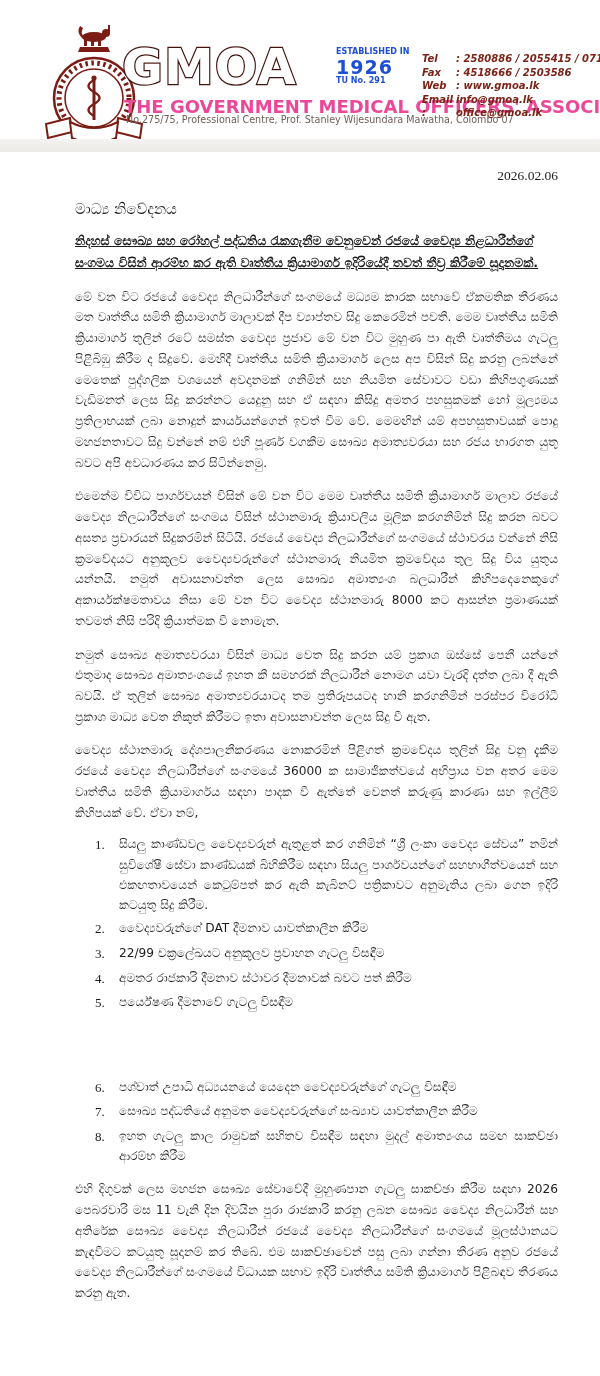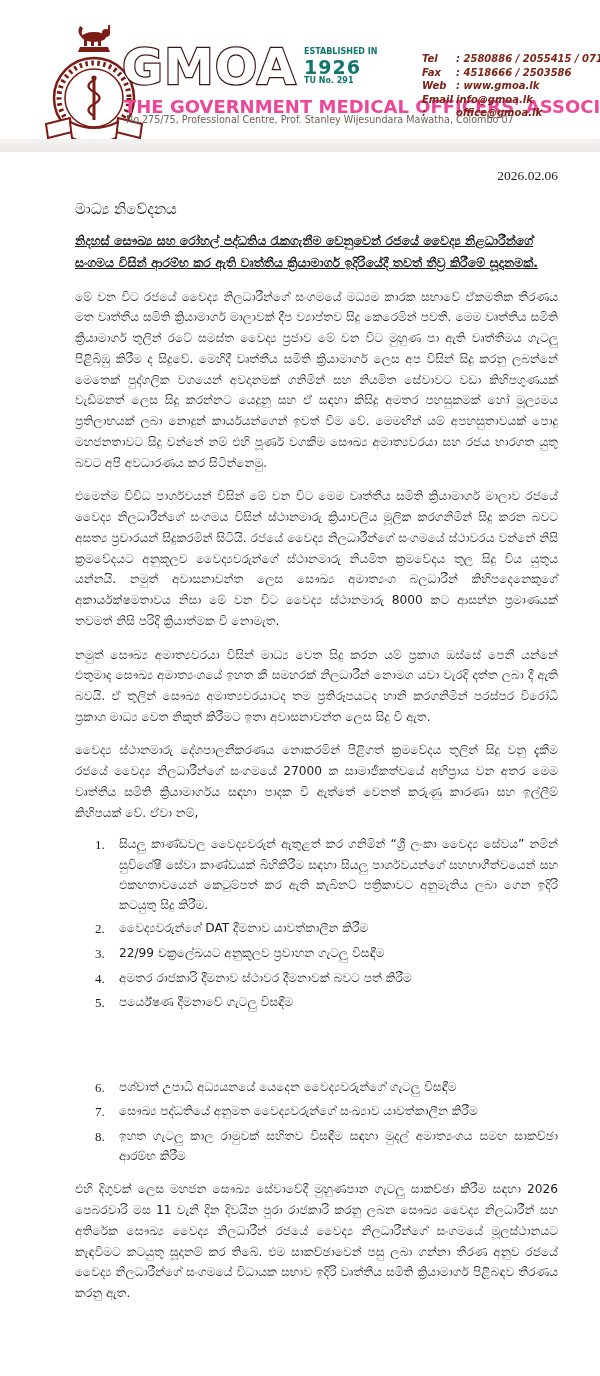--- a/index.html
+++ b/index.html
@@ -3,22 +3,22 @@
 <meta charset="utf-8">
 <style>
   html,body{margin:0;padding:0;}
   body{
     width:600px;height:1376px;background:#ffffff;position:relative;overflow:hidden;
     font-family:"DejaVu Sans",sans-serif;color:#1c1c1c;
   }
   
   .header{position:relative;height:154px;}
   .logo{position:absolute;left:34px;top:24px;width:120px;height:130px;}
-  .wordmark-row{position:absolute;left:122px;top:34px;display:flex;align-items:flex-start;}
-  .est-block{margin-left:4px;margin-top:14px;color:#0f766e;line-height:1.08;white-space:nowrap;}
+  .wordmark-row{position:absolute;left:122px;top:34px;display:flex;align-items:flex-start;gap:32px;}
+  .est-block{margin-left:4px;margin-top:14px;color:#1d4ed8;line-height:1.08;white-space:nowrap;}
   .est-l1{font-size:8px;font-weight:bold;}
   .est-year{font-size:19px;font-weight:bold;letter-spacing:1px;}
   .est-tu{font-size:8px;font-weight:bold;}
   .org-name{position:absolute;left:124px;top:96px;font-size:18px;font-weight:bold;color:#ec4899;white-space:nowrap;}
   .org-address{position:absolute;left:126px;top:114px;font-size:9.6px;color:#6f6057;white-space:nowrap;}
   .hcontact{position:absolute;left:396px;top:52px;font-style:italic;color:#7c2317;font-size:10px;font-weight:bold;line-height:1.35;}
   .hrow{display:flex;}
   .hlabel{width:34px;flex:none;margin-left:26px;}
   .hval{white-space:nowrap;}
   .email-vals div{line-height:1.35;}
@@ -119,21 +119,21 @@
 
   <div class="date-line">2026.02.06</div>
 
   <div class="doc-type">මාධ්‍ය නිවේදනය</div>
 
   <div class="letter-title">නිදහස් සෞඛ්‍ය සහ රෝහල් පද්ධතිය රැකගැනීම වෙනුවෙන් රජයේ වෛද්‍ය නිළධාරීන්ගේ සංගමය විසින් ආරම්භ කර ඇති වෘත්තීය ක්‍රියාමාර්ග ඉදිරියේදී තවත් තීව්‍ර කිරීමේ සූදානමක්.</div>
 
   <p class="para">මේ වන විට රජයේ වෛද්‍ය නිලධාරීන්ගේ සංගමයේ මධ්‍යම කාරක සභාවේ ඒකමතික තීරණය මත වෘත්තීය සමිති ක්‍රියාමාර්ග මාලාවක් දීප ව්‍යාප්තව සිදු කෙරෙමින් පවතී. මෙම වෘත්තීය සමිති ක්‍රියාමාර්ග තුලින් රටේ සමස්ත වෛද්‍ය ප්‍රජාව මේ වන විට මුහුණ පා ඇති වෘත්තීමය ගැටලු පිළිබිඹු කිරීම ද සිදුවේ. මෙහිදී වෘත්තීය සමිති ක්‍රියාමාර්ග ලෙස අප විසින් සිදු කරනු ලබන්නේ මෙතෙක් පුද්ගලික වශයෙන් අවදානමක් ගනිමින් සහ නියමිත සේවාවට වඩා කිහිපගුණයක් වැඩිමනත් ලෙස සිදු කරන්නට යෙදුනු සහ ඒ සඳහා කිසිදු අමතර පහසුකමක් හෝ මූල්‍යමය ප්‍රතිලාභයක් ලබා නොදුන් කාර්යයන්ගෙන් ඉවත් වීම වේ. මෙමඟින් යම් අපහසුතාවයක් පොදු මහජනතාවට සිදු වන්නේ නම් එහි පූර්ණ වගකීම සෞඛ්‍ය අමාත්‍යවරයා සහ රජය භාරගත යුතු බවට අපි අවධාරණය කර සිටින්නෙමු.</p>
   <p class="para">එමෙන්ම විවිධ පාර්ශවයන් විසින් මේ වන විට මෙම වෘත්තීය සමිති ක්‍රියාමාර්ග මාලාව රජයේ වෛද්‍ය නිලධාරීන්ගේ සංගමය විසින් ස්ථානමාරු ක්‍රියාවලිය මූලික කරගනිමින් සිදු කරන බවට අසත්‍ය ප්‍රචාරයන් සිදුකරමින් සිටියි. රජයේ වෛද්‍ය නිලධාරීන්ගේ සංගමයේ ස්ථාවරය වන්නේ නිසි ක්‍රමවේදයට අනුකූලව වෛද්‍යවරුන්ගේ ස්ථානමාරු නියමිත ක්‍රමවේදය තුල සිදු විය යුතුය යන්නයි. නමුත් අවාසනාවන්ත ලෙස සෞඛ්‍ය අමාත්‍යංශ බලධාරීන් කිහිපදෙනෙකුගේ අකාර්යක්ෂමතාවය නිසා මේ වන විට වෛද්‍ය ස්ථානමාරු 8000 කට ආසන්න ප්‍රමාණයක් තවමත් නිසි පරිදි ක්‍රියාත්මක වී නොමැත.</p>
   <p class="para">නමුත් සෞඛ්‍ය අමාත්‍යවරයා විසින් මාධ්‍ය වෙත සිදු කරන යම් ප්‍රකාශ ඔස්සේ පෙනී යන්නේ එතුමාද සෞඛ්‍ය අමාත්‍යංශයේ ඉහත කී සමහරක් නිලධාරීන් නොමග යවා වැරදි දත්ත ලබා දී ඇති බවයි. ඒ තුලින් සෞඛ්‍ය අමාත්‍යවරයාටද තම ප්‍රතිරූපයටද හානි කරගනිමින් පරස්පර විරෝධී ප්‍රකාශ මාධ්‍ය වෙත නිකුත් කිරීමට ඉතා අවාසනාවන්ත ලෙස සිදු වී ඇත.</p>
-  <p class="para">වෛද්‍ය ස්ථානමාරු දේශපාලනීකරණය නොකරමින් පිළිගත් ක්‍රමවේදය තුලින් සිදු වනු දැකීම රජයේ වෛද්‍ය නිලධාරීන්ගේ සංගමයේ 27000 ක සාමාජිකත්වයේ අභිප්‍රාය වන අතර මෙම වෘත්තීය සමිති ක්‍රියාමාර්ගය සඳහා පාදක වී ඇත්තේ වෙනත් කරුණු කාරණා සහ ඉල්ලීම් කිහිපයක් වේ. ඒවා නම්,</p>
+  <p class="para">වෛද්‍ය ස්ථානමාරු දේශපාලනීකරණය නොකරමින් පිළිගත් ක්‍රමවේදය තුලින් සිදු වනු දැකීම රජයේ වෛද්‍ය නිලධාරීන්ගේ සංගමයේ 36000 ක සාමාජිකත්වයේ අභිප්‍රාය වන අතර මෙම වෘත්තීය සමිති ක්‍රියාමාර්ගය සඳහා පාදක වී ඇත්තේ වෙනත් කරුණු කාරණා සහ ඉල්ලීම් කිහිපයක් වේ. ඒවා නම්,</p>
 
   <div class="num-list">
     <div class="num-item">
       <span class="num-marker">1.</span>
       <span class="num-text">සියලු කාණ්ඩවල වෛද්‍යවරුන් ඇතුළත් කර ගනිමින් “ශ්‍රී ලංකා වෛද්‍ය සේවය” නමින් සුවිශේෂී සේවා කාණ්ඩයක් බිහිකිරීම සඳහා සියලු පාර්ශවයන්ගේ සහභාගීත්වයෙන් සහ එකඟතාවයෙන් කෙටුම්පත් කර ඇති කැබිනට් පත්‍රිකාවට අනුමැතිය ලබා ගෙන ඉදිරි කටයුතු සිදු කිරීම.</span>
     </div>
     <div class="num-item">
       <span class="num-marker">2.</span>
       <span class="num-text">වෛද්‍යවරුන්ගේ DAT දීමනාව යාවත්කාලීන කිරීම</span>
     </div>

